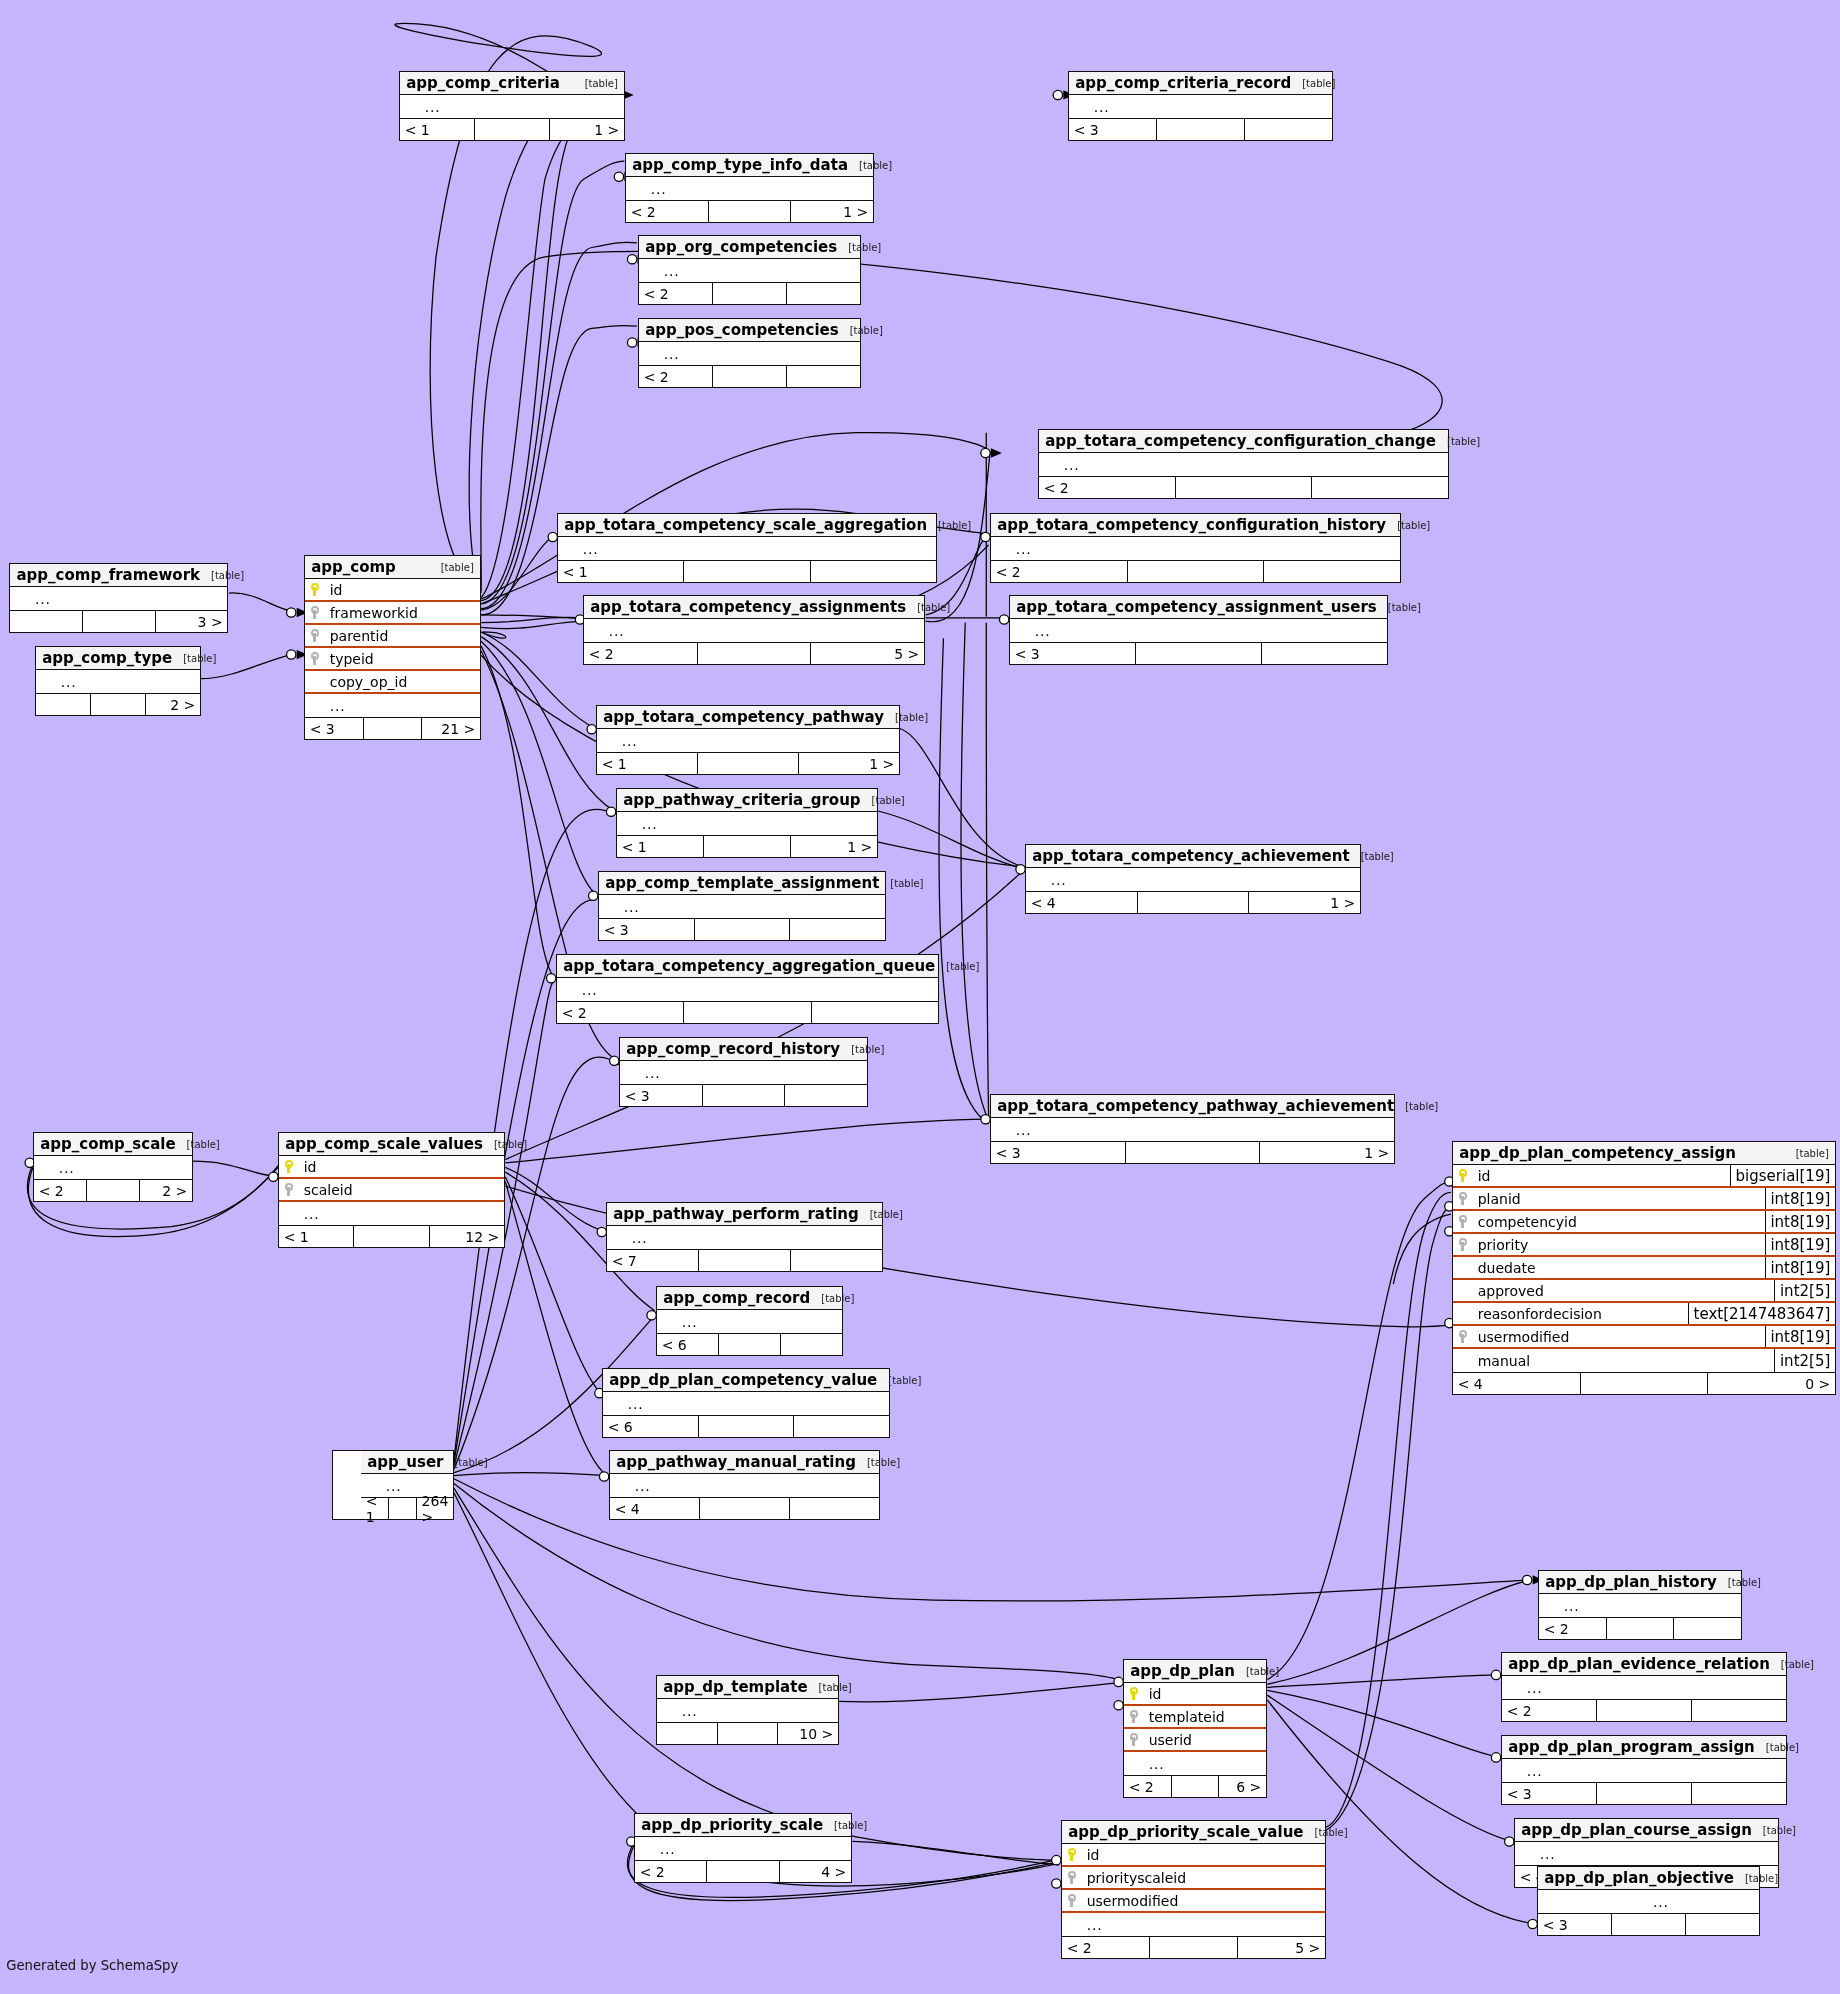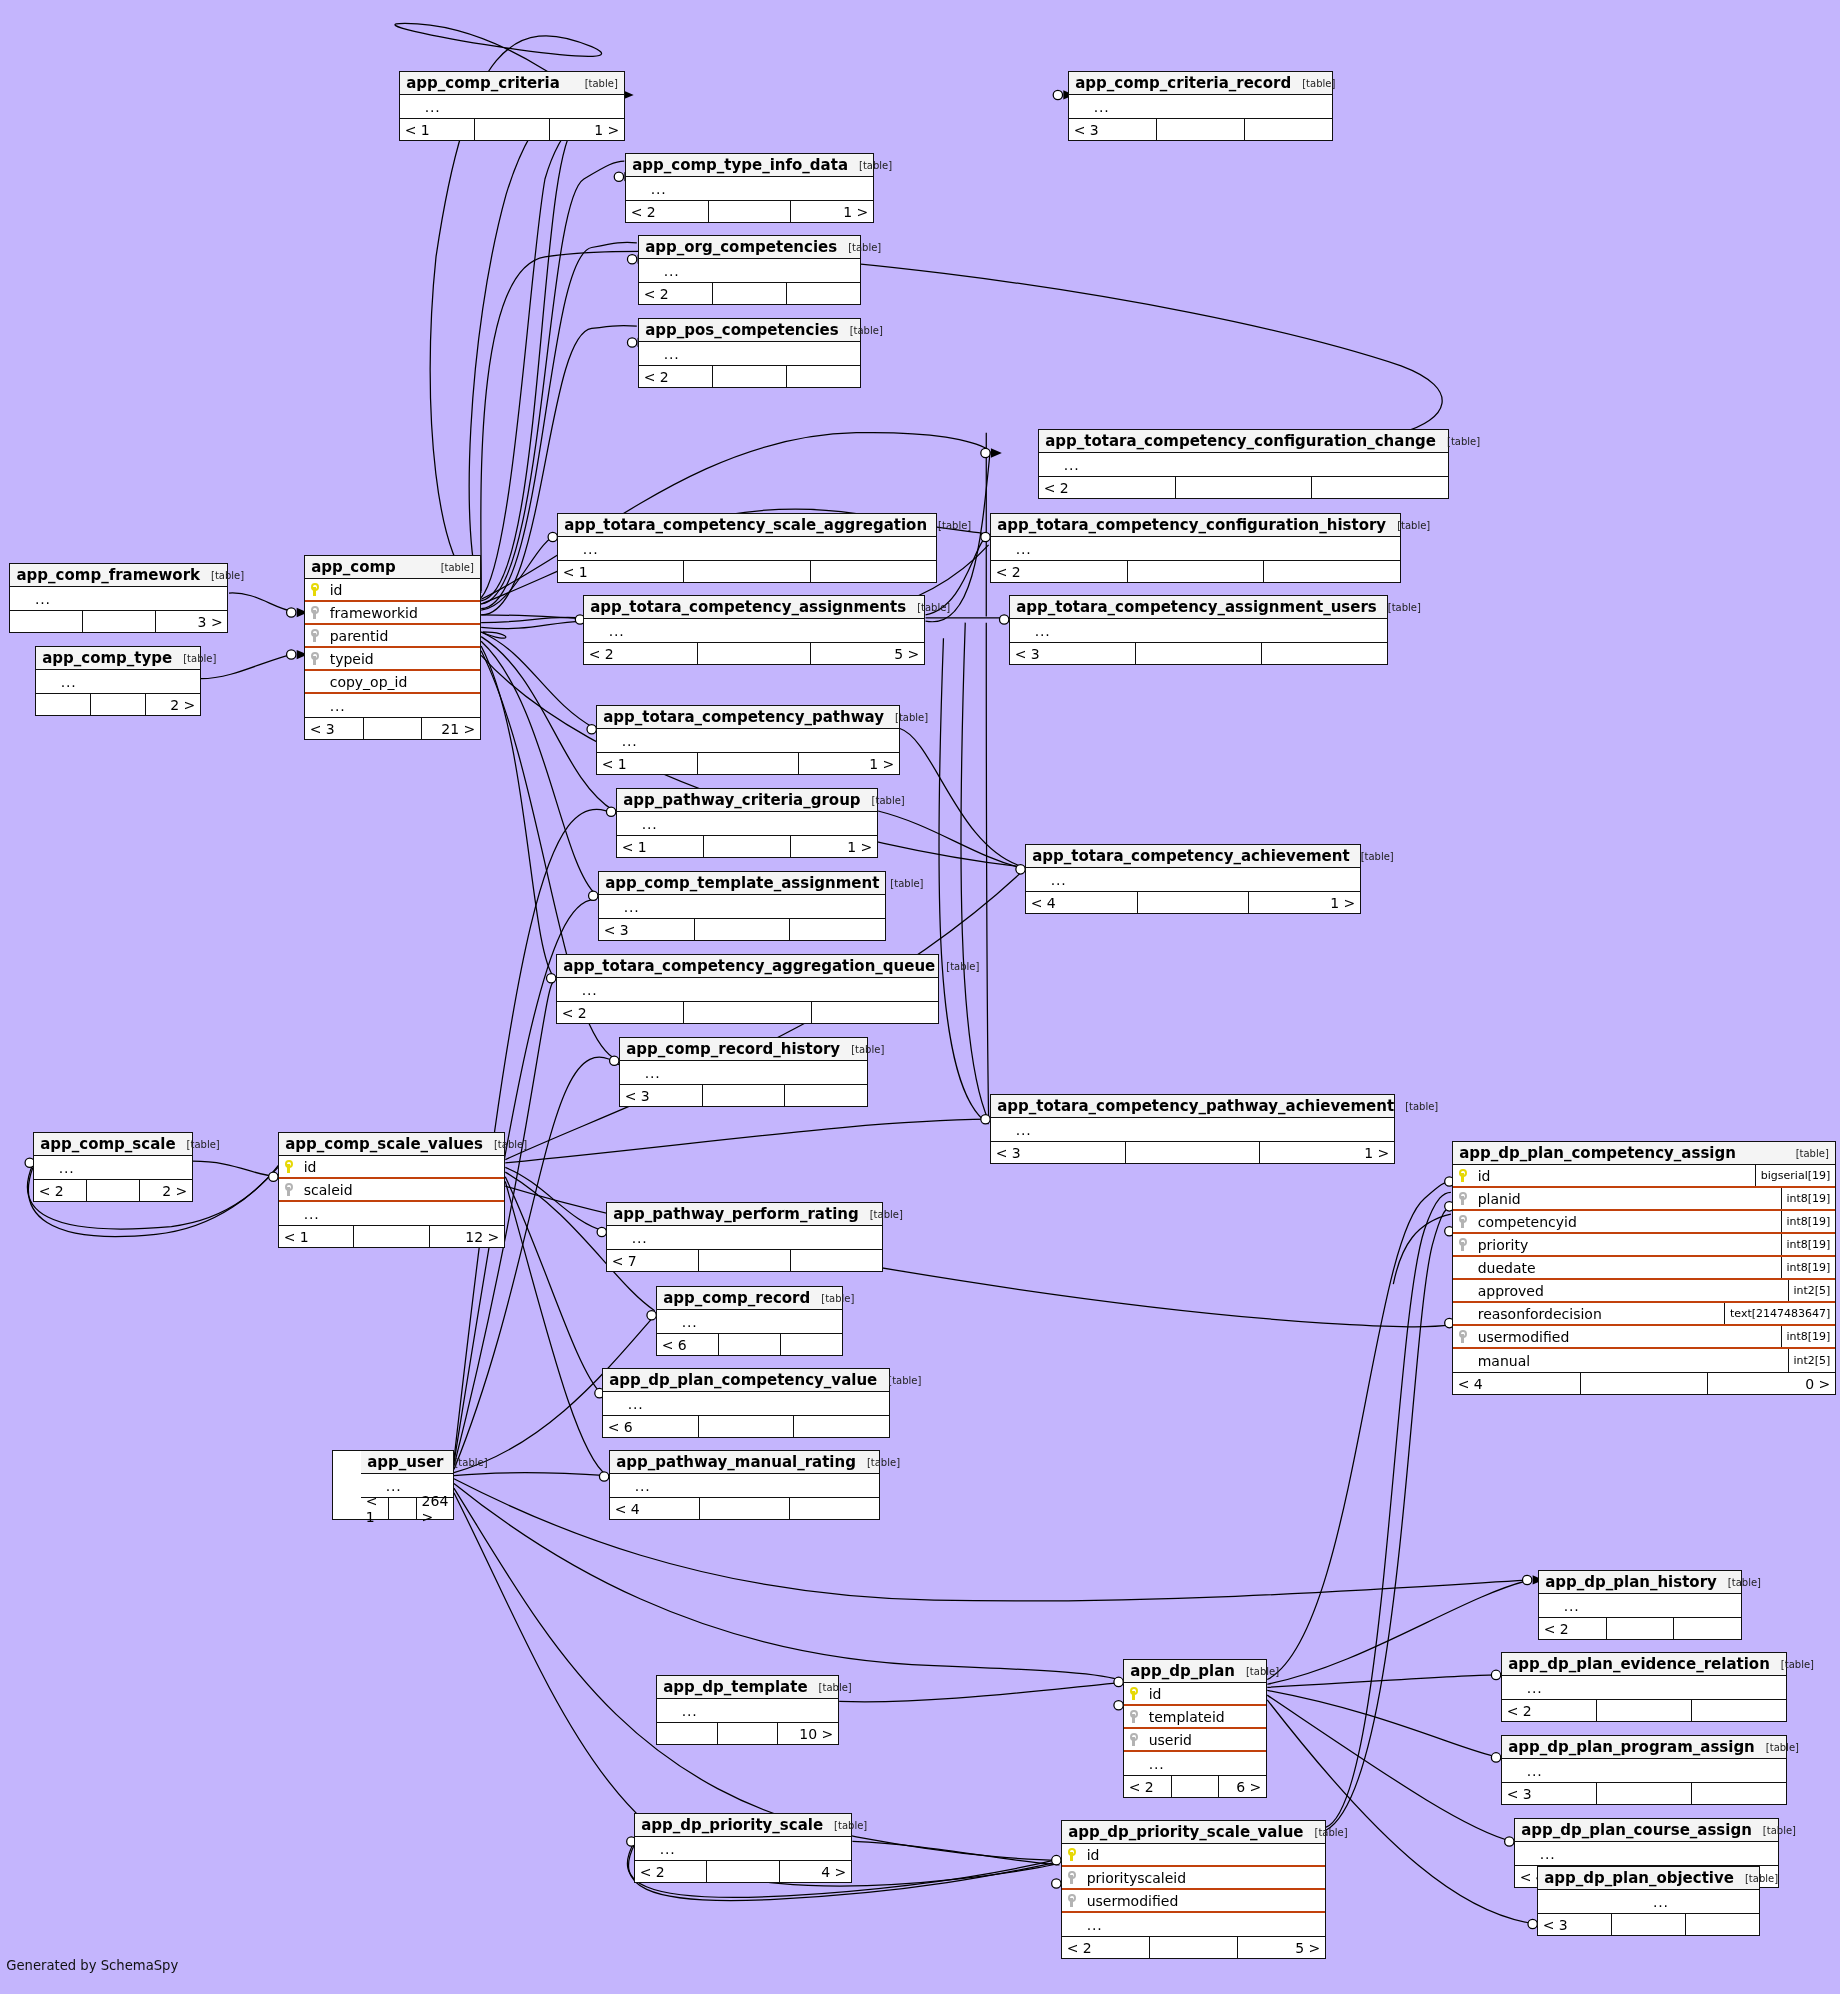--- a/index.html
+++ b/index.html
@@ -15,21 +15,21 @@
   .tbl .hdr .nm{font-weight:bold;font-size:15px;color:#000;white-space:nowrap;}
   .tbl .hdr .tag{font-size:10px;color:#222;white-space:nowrap;padding-left:11px;}
 
   .rows{display:block;}
   .row{display:flex;align-items:center;height:23px;box-sizing:border-box;
        border-bottom:2px solid #c2410c;font-size:14px;color:#000;}
   .row:last-child{border-bottom:none;}
   .row .keycell{width:20px;flex:0 0 20px;display:flex;align-items:center;justify-content:center;}
   .row .cname{flex:1 1 auto;padding-left:4.7px;white-space:nowrap;overflow:hidden;}
   .row .ctype{flex:0 0 auto;border-left:1px solid #111;padding:0 4.7px;height:100%;
-              display:flex;align-items:center;white-space:nowrap;font-size:11px;}
+              display:flex;align-items:center;white-space:nowrap;font-size:15px;}
   .row.ellipsis .cname{padding-left:4.7px;letter-spacing:0.8px;}
 
   .foot{display:flex;height:22px;box-sizing:border-box;border-top:1.2px solid #111;font-size:14px;}
   .foot .fc{flex:1 1 33.33%;border-right:1px solid #111;display:flex;align-items:center;padding:0 4.7px;}
   .foot .fc:last-child{border-right:none;justify-content:flex-end;}
   .foot .fc.l{justify-content:flex-start;}
 
   .key{display:inline-block;width:8.6px;height:12.5px;position:relative;}
   .key i{position:absolute;left:2.3px;top:3.9px;width:3.1px;height:8.6px;background:currentColor;}
   .key b{position:absolute;left:0;top:0;width:7.8px;height:7.8px;border-radius:50%;

